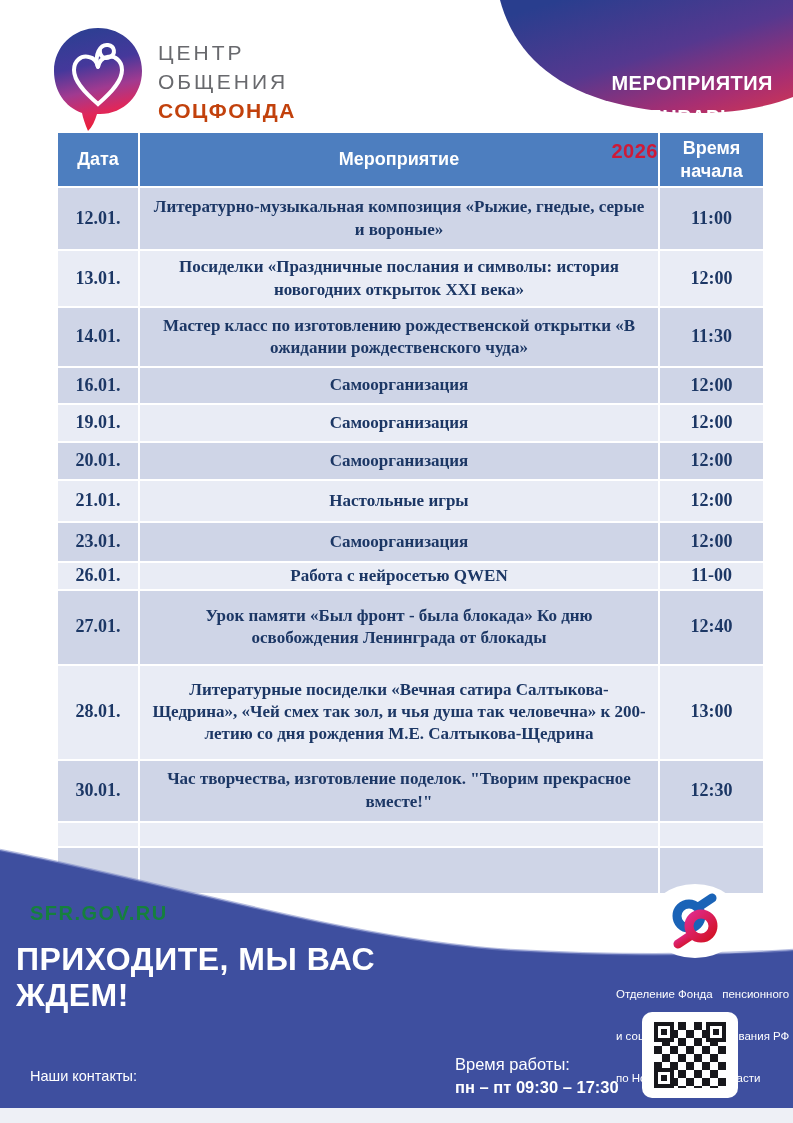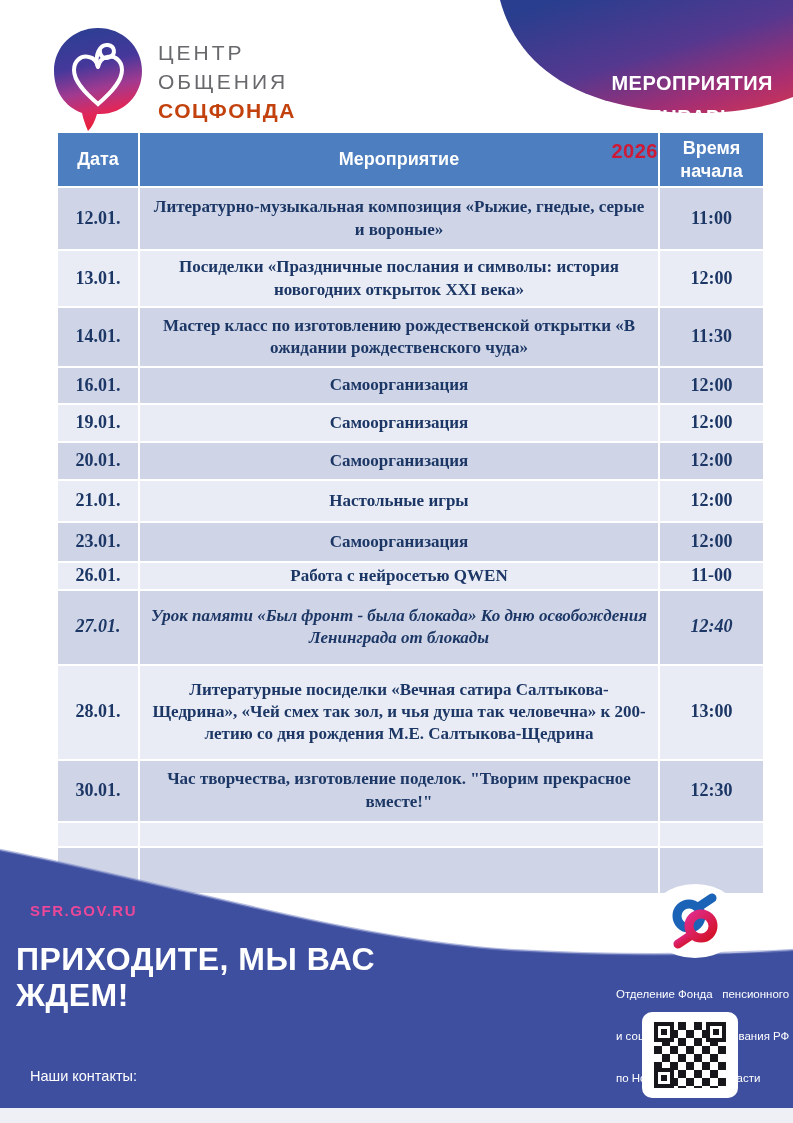--- a/index.html
+++ b/index.html
@@ -25,22 +25,22 @@
   .sched td{font-family:"Liberation Serif",serif;font-weight:700;color:#1c3765;
             text-align:center;vertical-align:middle;line-height:1.32;padding:1px 10px;}
   .sched td.cell-date,.sched td.cell-time{font-size:18px;padding:1px 2px;}
   .sched td.cell-event{font-size:17px;}
   .band-dark td{background:#cfd5e7;}
   .band-light td{background:#e9ecf5;}
 
   
   .footer-wave{position:absolute;left:0;top:845px;z-index:2;}
   .bottom-strip{position:absolute;left:0;top:1108px;width:793px;height:15px;background:#eef0f6;z-index:2;}
-  .sfr-url{position:absolute;left:30px;top:902px;z-index:3;color:#ec4899;font-weight:700;
-           font-size:15px;letter-spacing:1.5px;}
+  .sfr-url{position:absolute;left:30px;top:902px;z-index:3;color:#15803d;font-weight:700;
+           font-size:20px;letter-spacing:1.5px;}
   .headline{position:absolute;left:16px;top:941px;z-index:3;color:#fff;font-weight:700;
             font-size:32px;line-height:36px;letter-spacing:.5px;}
   .contacts{position:absolute;left:30px;top:1026px;z-index:3;color:#fff;
             font-size:14.5px;line-height:20px;white-space:pre-wrap;}
   .hours{position:absolute;left:455px;top:1053px;z-index:3;color:#fff;font-size:16.5px;line-height:23px;}
   .hours .hours-value{font-weight:700;}
   .sfr-ellipse{position:absolute;left:648px;top:884px;width:94px;height:74px;z-index:4;
                background:#ffffff;border-radius:50%;display:flex;align-items:center;justify-content:center;}
   .branch{position:absolute;left:616px;top:959px;z-index:4;color:#fff;
           font-size:11.5px;line-height:14px;white-space:pre-wrap;}
@@ -149,21 +149,21 @@
         <tr class="band-dark" style="height: 38px;">
           <td class="cell-date">23.01.</td>
           <td class="cell-event">Самоорганизация</td>
           <td class="cell-time">12:00</td>
         </tr>
         <tr class="band-light" style="height: 23px;">
           <td class="cell-date">26.01.</td>
           <td class="cell-event">Работа с нейросетью QWEN</td>
           <td class="cell-time">11-00</td>
         </tr>
-        <tr class="band-dark" style="height: 73px; font-style: italic;">
+        <tr class="band-dark" style="height: 73px;">
           <td class="cell-date">27.01.</td>
           <td class="cell-event">Урок памяти «Был фронт - была блокада» Ко дню освобождения Ленинграда от блокады</td>
           <td class="cell-time">12:40</td>
         </tr>
         <tr class="band-light" style="height: 93px;">
           <td class="cell-date">28.01.</td>
           <td class="cell-event">Литературные посиделки «Вечная сатира Салтыкова-Щедрина», «Чей смех так зол, и чья душа так человечна» к 200-летию со дня рождения М.Е. Салтыкова-Щедрина</td>
           <td class="cell-time">13:00</td>
         </tr>
         <tr class="band-dark" style="height: 60px;">
@@ -197,20 +197,24 @@
     <div>ЖДЕМ!</div>
   </div>
 
   <div class="contacts">
     <div>Наши контакты:</div>
     
     
     
   </div>
 
+  <div class="hours">
+    <div>Время работы:</div>
+    <div class="hours-value">пн – пт 09:30 – 17:30</div>
+  </div>
 
   <div class="sfr-ellipse">
     <svg width="70" height="58" viewBox="0 0 70 58" aria-hidden="true">
       <defs>
         <linearGradient id="redGrad" x1="0" y1="0" x2="1" y2="1">
           <stop offset="0" stop-color="#e02a8a"></stop>
           <stop offset="1" stop-color="#d31226"></stop>
         </linearGradient>
       </defs>
       <g fill="none" stroke-linecap="round">

